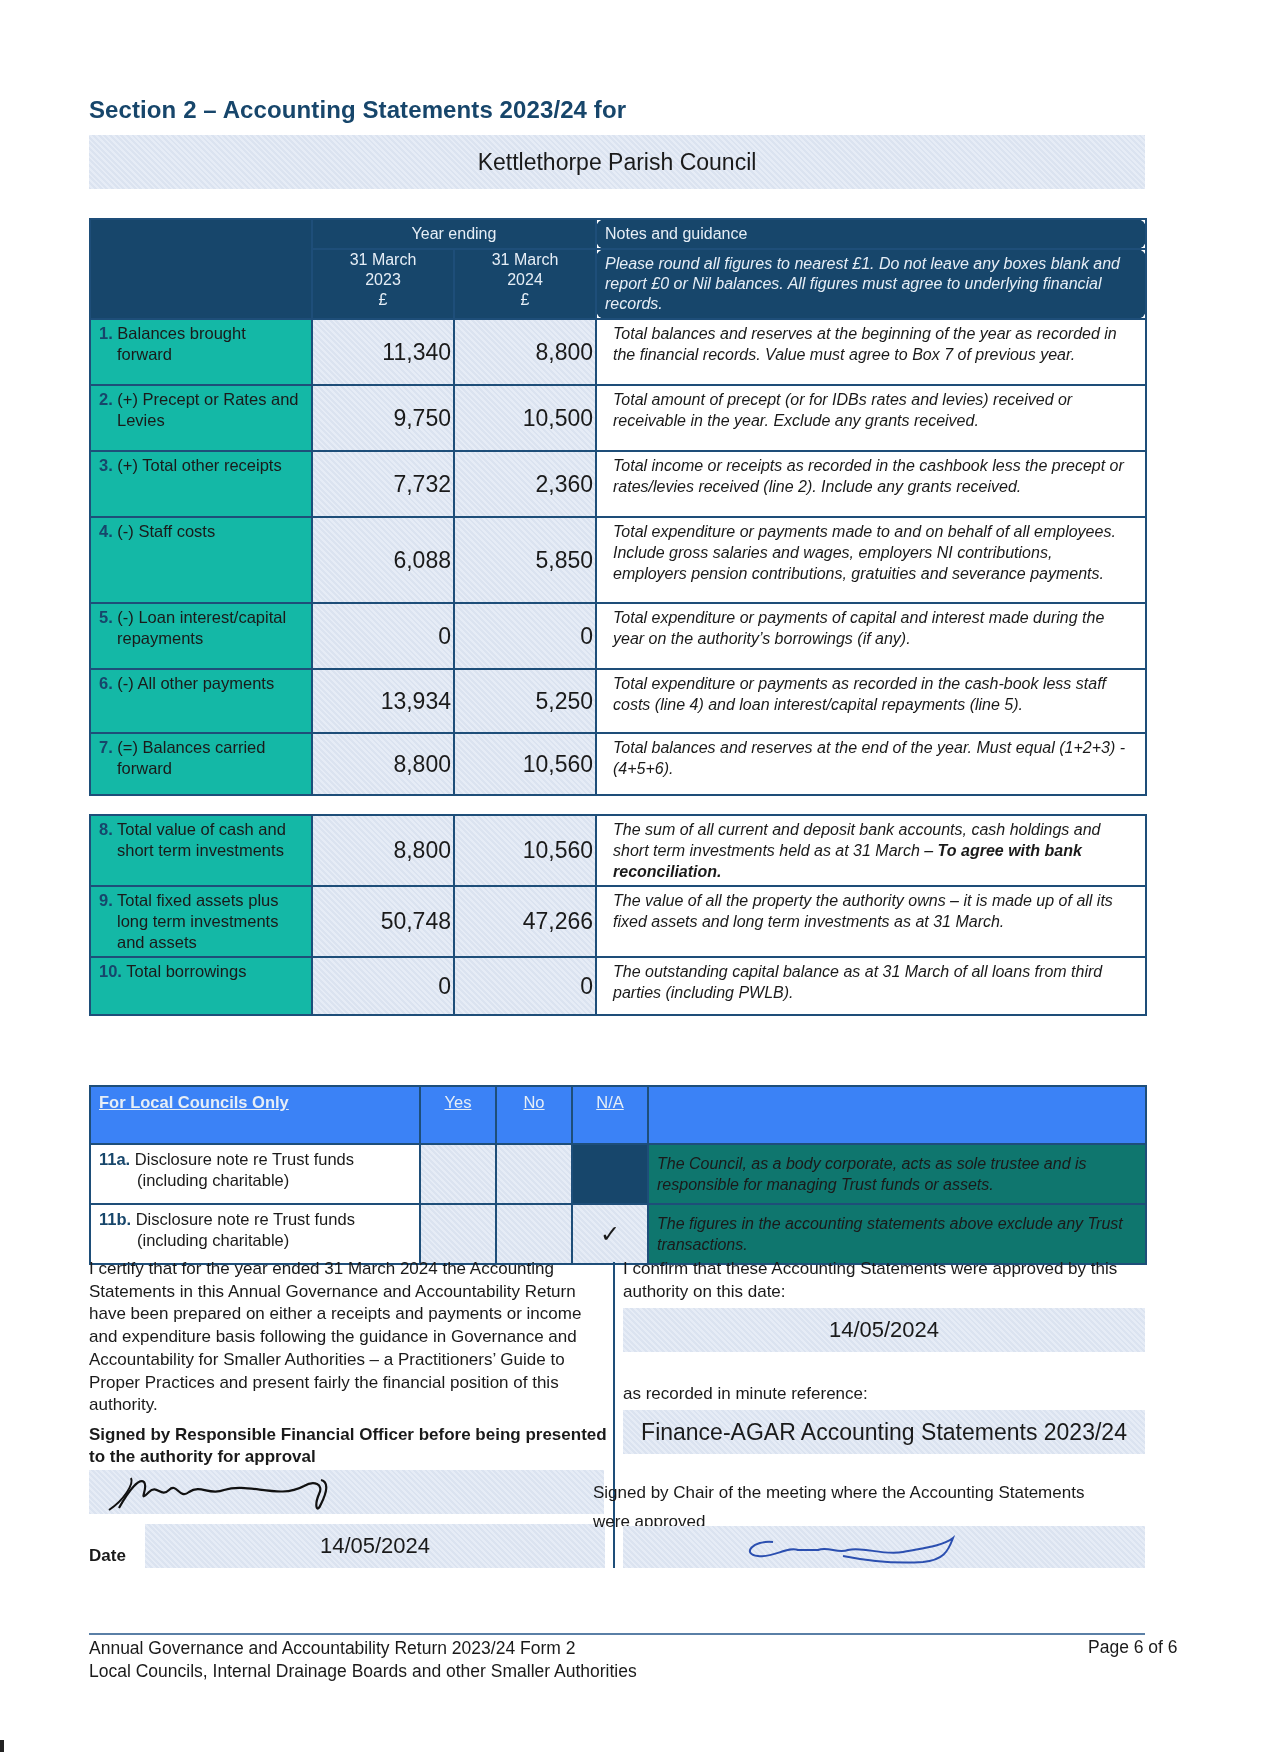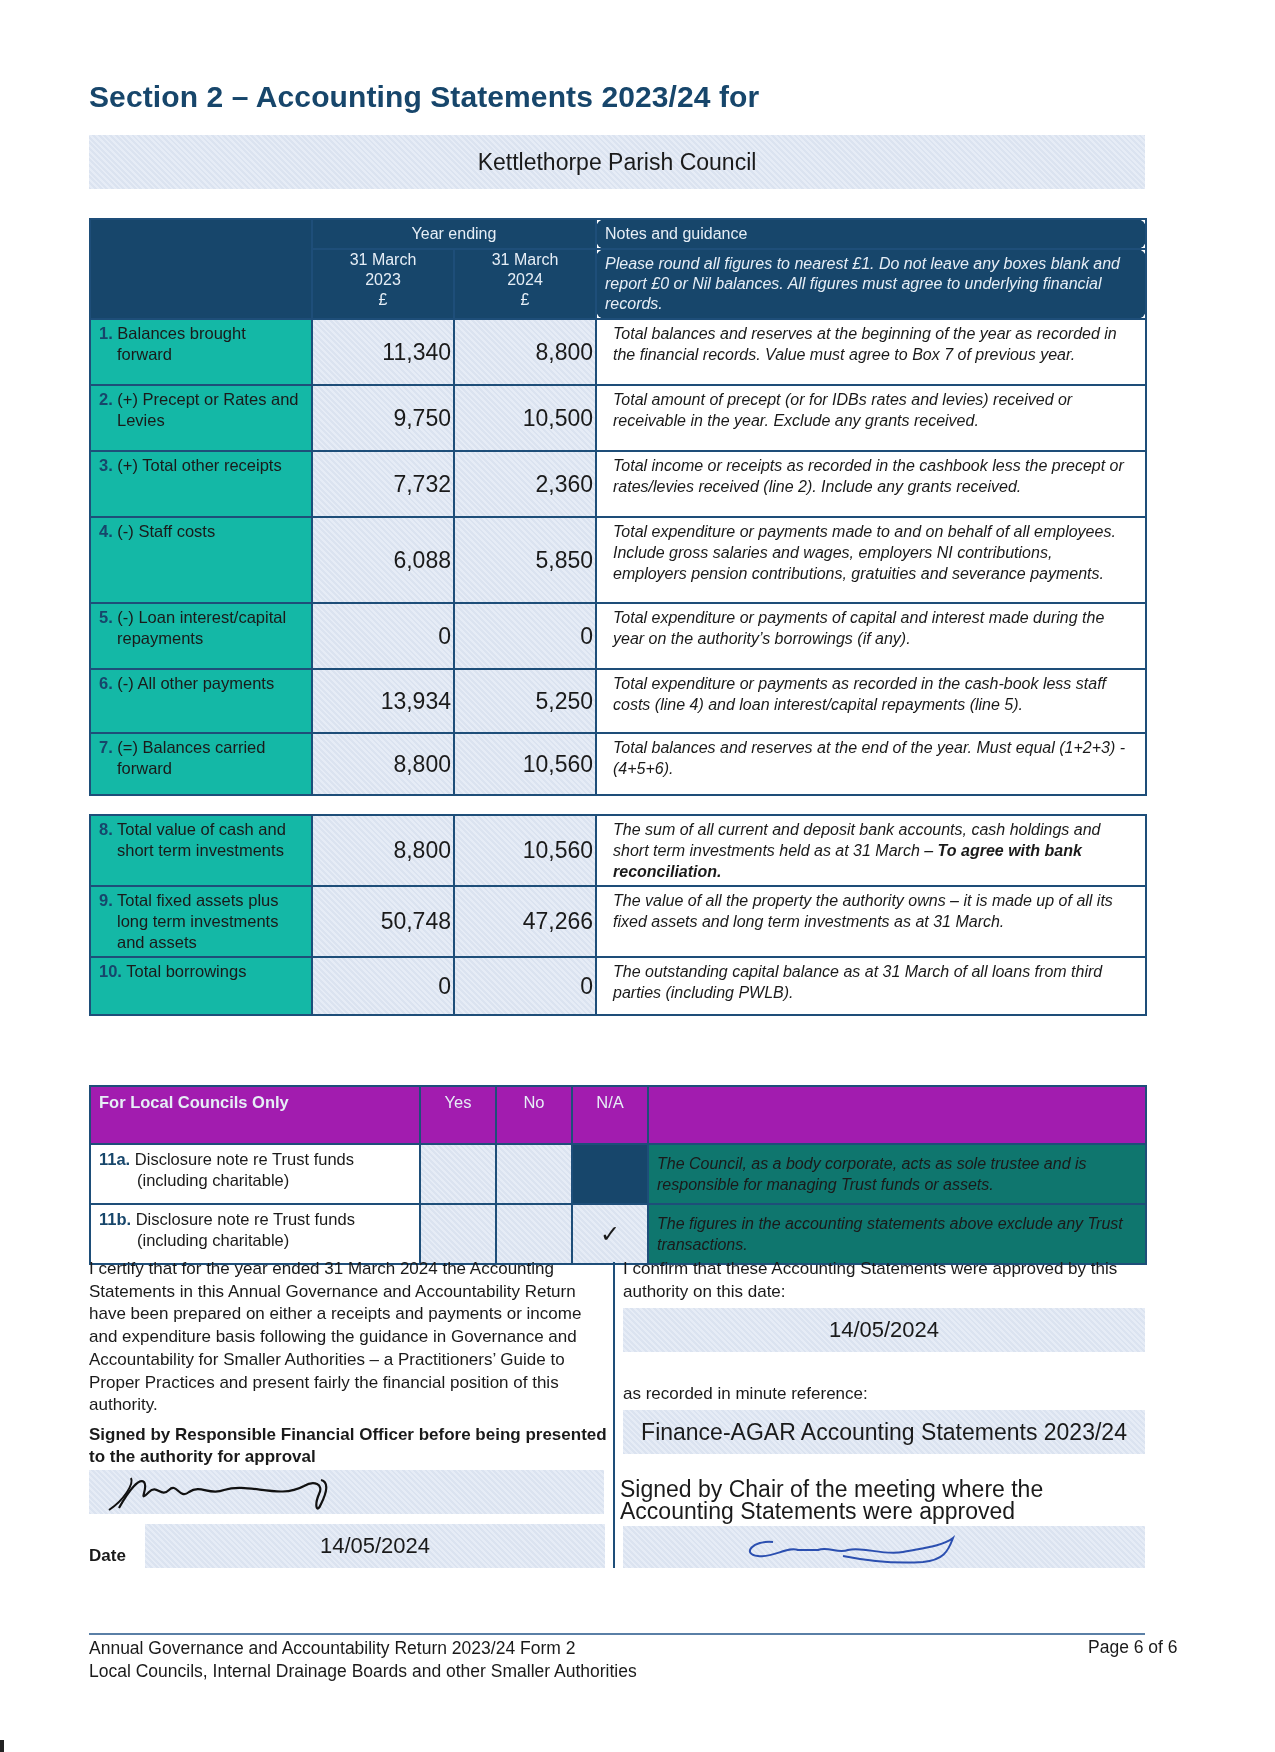--- a/index.html
+++ b/index.html
@@ -1,60 +1,60 @@
 <!DOCTYPE html>
 <html><head>
 <meta charset="utf-8">
 <style>
   html, body { margin: 0; padding: 0; background: #ffffff; }
   body { width: 1275px; height: 1752px; position: relative; overflow: hidden;
          font-family: "Liberation Sans", "DejaVu Sans", sans-serif; color: #1a1a1a; }
   .abs { position: absolute; }
-  .title { left: 89px; top: 80px; font-size: 30px; font-weight: bold; color: #17466b; letter-spacing: 0.1px; }
+  .title { left: 89px; top: 96px; font-size: 24px; font-weight: bold; color: #17466b; letter-spacing: 0.1px; }
   .shade { background: repeating-linear-gradient(45deg, #dbe3f0 0 2px, #e6ecf6 2px 4px); }
   .council-box { left: 89px; top: 135px; width: 1056px; height: 54px; display: flex; align-items: center; justify-content: center; font-size: 23px; }
 
   table { border-collapse: collapse; table-layout: fixed; }
   .main-table { left: 89px; top: 218px; width: 1056px; }
   .main-table td, .main-table th { border: 2px solid #1e4e79; padding: 0; vertical-align: top; }
   .hdr { background: #17466b; color: #e6eef6; font-weight: normal; }
   .hdr-col { text-align: center; font-size: 16px; line-height: 20px; }
   .hdr-notes { text-align: left; font-size: 16px; padding: 4px 8px !important; line-height: 20px; border-radius: 9px; }
   .hdr-notes-it { font-style: italic; }
   .lbl { font-size: 16.5px; line-height: 21px; padding: 3px 8px 3px 8px !important; background: #14b8a6; }
   .lbl .num { color: #17466b; font-weight: bold; }
   .lbl .ind { padding-left: 18px; display: block; }
   .val { font-size: 23px; text-align: right; vertical-align: middle !important; padding-right: 2px !important; }
   .note { font-size: 16px; font-style: italic; line-height: 21px; padding: 3px 16px !important; background: #fff; }
   .spacer-row td { border: none !important; height: 18px; background: #fff; }
 
   .lc-table { left: 89px; top: 1085px; width: 1056px; }
   .lc-table td { border: 2px solid #1e4e79; padding: 0; vertical-align: top; }
-  .lc-hdr { background: #a21caf; color: #e6eef6; font-size: 16.5px; height: 44px; }
+  .lc-hdr { background: #3b82f6; color: #e6eef6; font-size: 16.5px; height: 44px; text-decoration: underline; }
   .lc-hdr-first { font-weight: bold; padding: 6px 8px !important; }
   .lc-hdr-c { text-align: center; padding-top: 6px !important; }
   .lc-lbl { font-size: 16.5px; line-height: 21px; padding: 4px 8px !important; background: #fff; }
   .lc-lbl .num { color: #17466b; font-weight: bold; }
   .lc-lbl .ind { padding-left: 38px; display: block; }
   .lc-box { text-align: center; vertical-align: middle !important; font-size: 24px; }
   .lc-na-dark { background: #17466b; }
   .lc-note { font-size: 16px; font-style: italic; line-height: 21px; padding: 8px 8px !important; background: #0f766e; }
 
   .cert { left: 89px; top: 1258px; width: 520px; font-size: 17px; line-height: 22.7px; }
   .cert-bold { left: 89px; top: 1424px; width: 520px; font-size: 17px; font-weight: bold; line-height: 22px; }
   .sig1 { left: 89px; top: 1470px; width: 515px; height: 44px; }
   .date-label { left: 89px; top: 1546px; font-size: 17px; font-weight: bold; }
   .date1 { left: 145px; top: 1524px; width: 460px; height: 44px; display: flex; align-items: center; justify-content: center; font-size: 22px; }
   .vdivider { left: 613px; top: 1262px; width: 2px; height: 306px; background: #1e4e79; }
 
   .confirm { left: 623px; top: 1258px; width: 520px; font-size: 17px; line-height: 22.7px; }
   .date2 { left: 623px; top: 1308px; width: 522px; height: 44px; display: flex; align-items: center; justify-content: center; font-size: 22px; }
   .minute-label { left: 623px; top: 1384px; font-size: 17px; }
   .minute { left: 623px; top: 1410px; width: 522px; height: 44px; display: flex; align-items: center; justify-content: center; font-size: 23px; }
-  .chair-label { left: 620px; top: 1478px; width: 520px; font-size: 23px; line-height: 22px; }
+  .chair-label { left: 593px; top: 1478px; width: 520px; font-size: 17px; line-height: 29px; }
   .sig2 { left: 623px; top: 1526px; width: 522px; height: 42px; }
 
   .footer-line { left: 89px; top: 1633px; width: 1056px; height: 2px; background: #5a7fa6; }
   .footer-l { left: 89px; top: 1637px; font-size: 17.5px; line-height: 22.5px; }
   .footer-r { left: 1088px; top: 1637px; font-size: 17.5px; }
   .edge-mark { left: 0; top: 1740px; width: 4px; height: 12px; background: #222; }
   .sig-svg { position: absolute; left: 0; top: 0; }
 </style>
 </head>
 <body>

